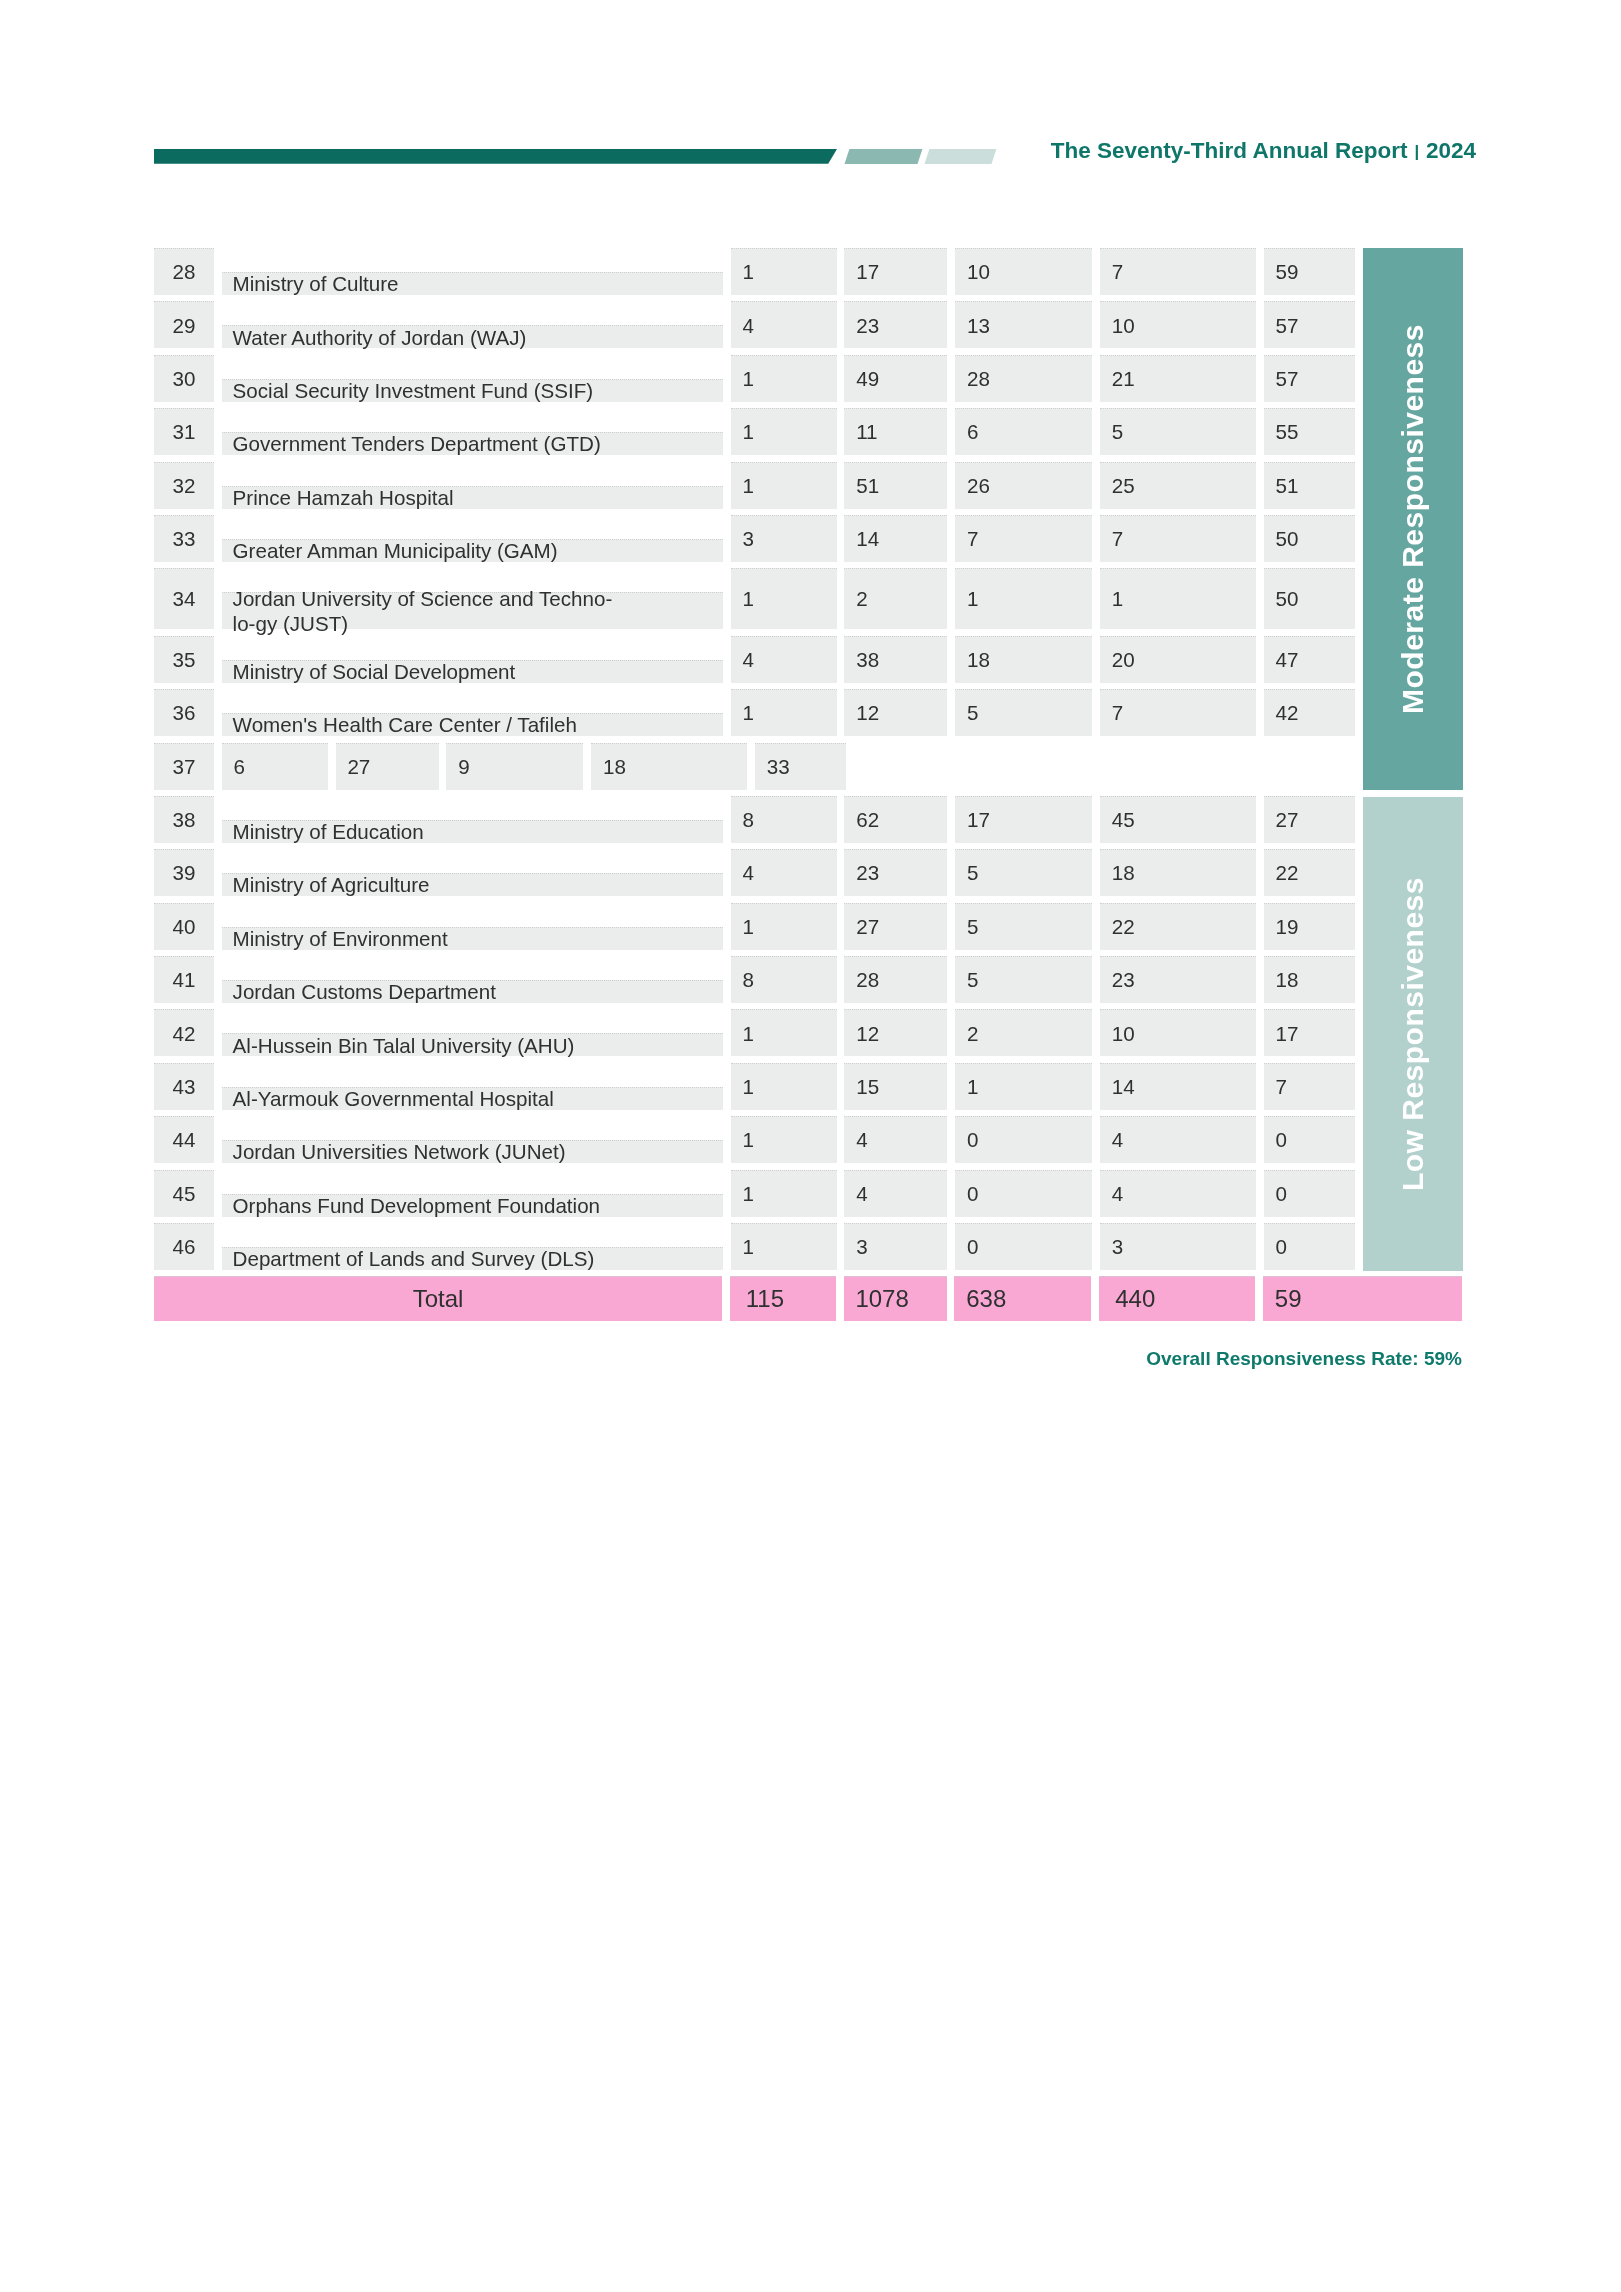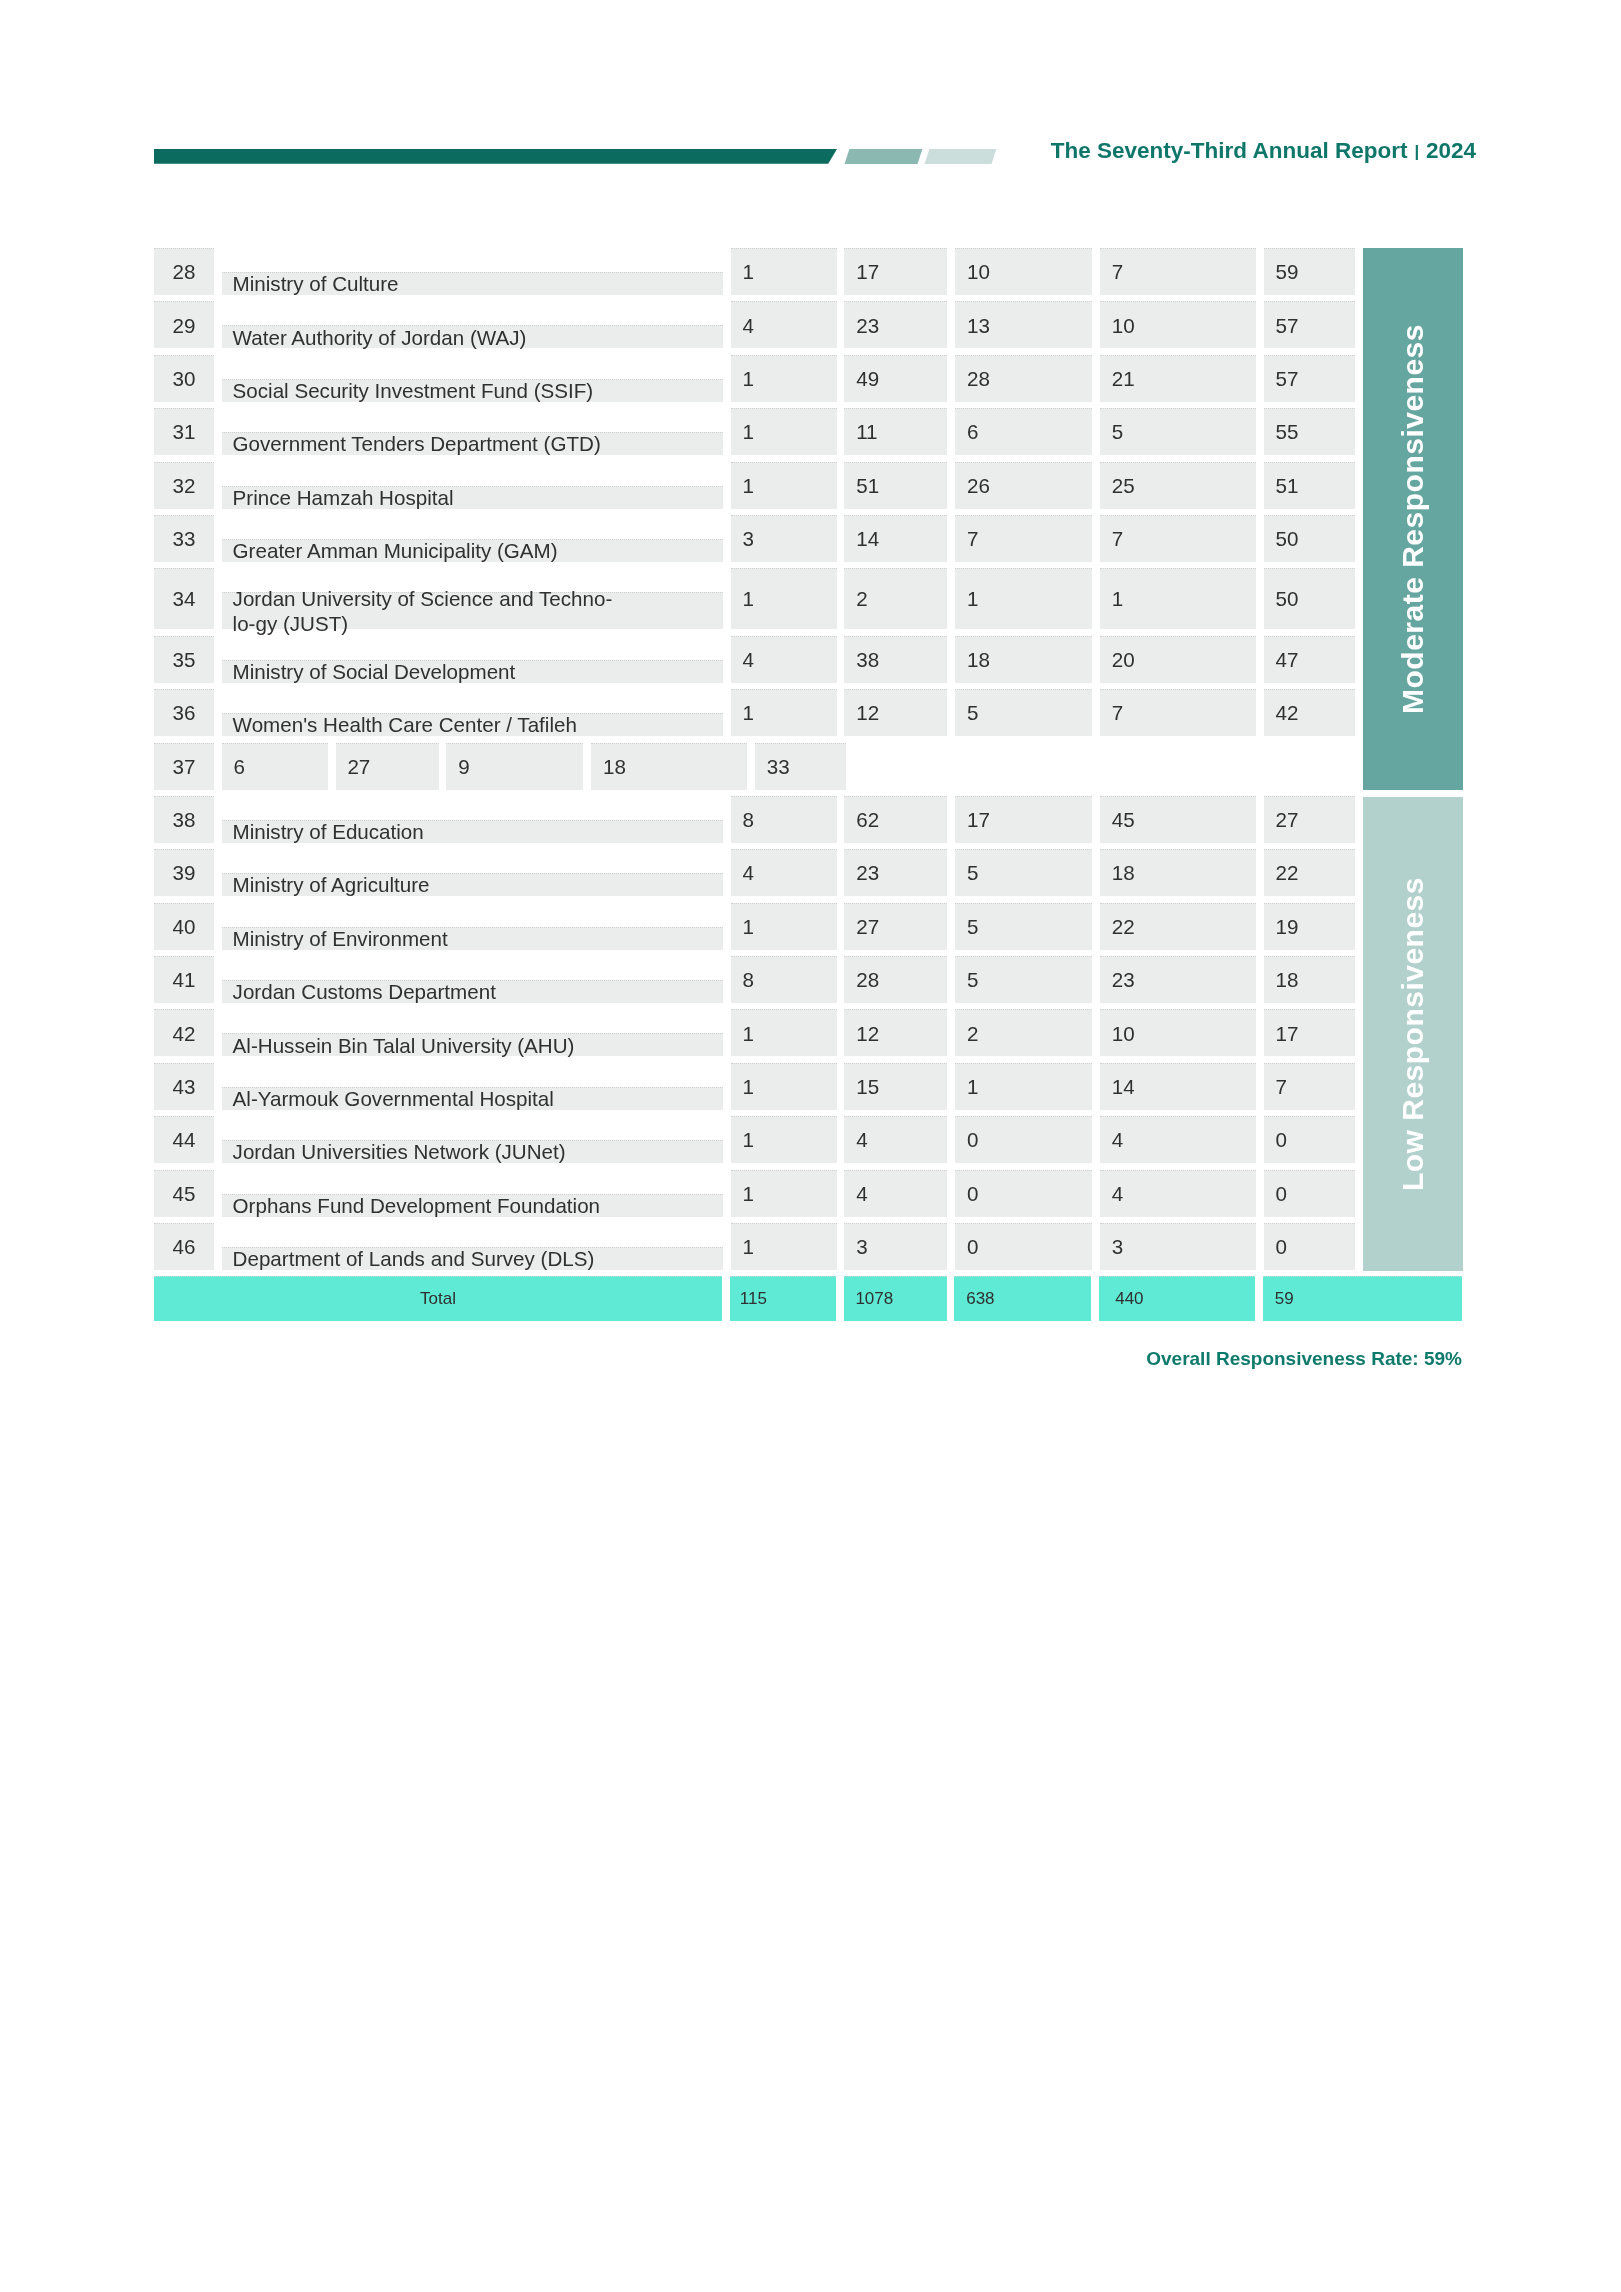--- a/index.html
+++ b/index.html
@@ -45,25 +45,25 @@
   .cell.no{width:60px;justify-content:center;}
   .cell.name{width:501px;padding-left:10.8px;white-space:pre-line;margin-top:24px;}
   .cell.v1{width:106px;padding-left:11.8px;}
   .cell.v2{width:103px;padding-left:11.8px;}
   .cell.v3{width:137px;padding-left:11.8px;}
   .cell.v4{width:156px;padding-left:11.8px;}
   .cell.v5{width:91px;padding-left:11.8px;}
   
   .total-row{display:flex;gap:7.8px;height:45px;width:1308px;}
   .tcell{
-    background:#5eead4;border-top:1px dotted #c2d5d2;box-sizing:border-box;
-    display:flex;align-items:center;color:#2f3030;font-size:17px;
+    background:#f9a8d4;border-top:1px dotted #c2d5d2;box-sizing:border-box;
+    display:flex;align-items:center;color:#2f3030;font-size:24px;
   }
   .tcell.tlabel{width:568px;justify-content:center;}
-  .tcell.tv1{width:106px;padding-left:10px;}
+  .tcell.tv1{width:106px;padding-left:16px;}
   .tcell.tv2{width:103px;padding-left:11.8px;}
   .tcell.tv3{width:137px;padding-left:11.8px;}
   .tcell.tv4{width:156px;padding-left:16px;}
   .tcell.tv5{width:199px;padding-left:11.8px;}
   
   .sidebar{
     position:absolute;left:1209px;width:100px;
     display:flex;align-items:center;justify-content:center;
   }
   .sidebar-moderate{top:0;height:542px;background:#66a6a0;}

